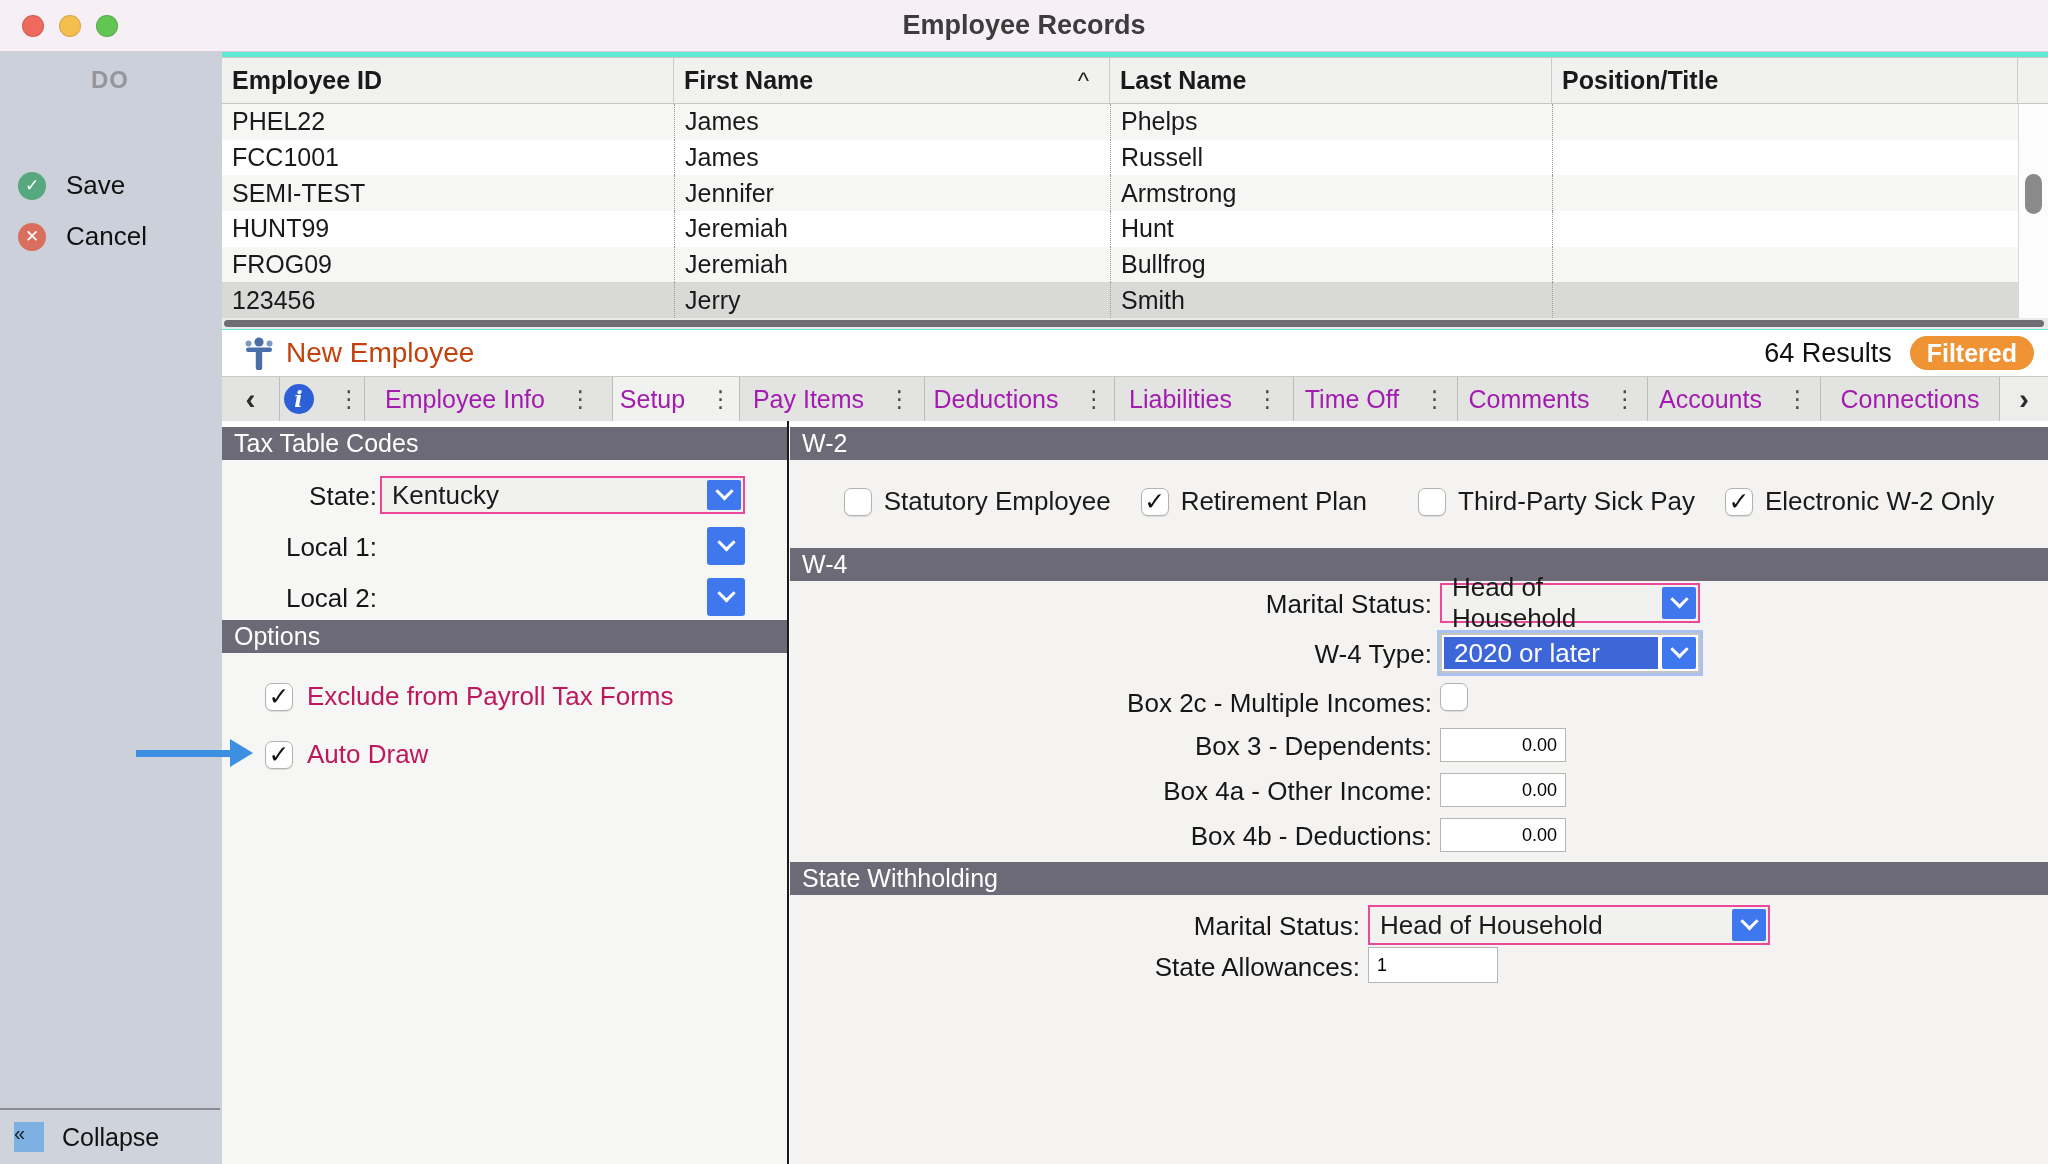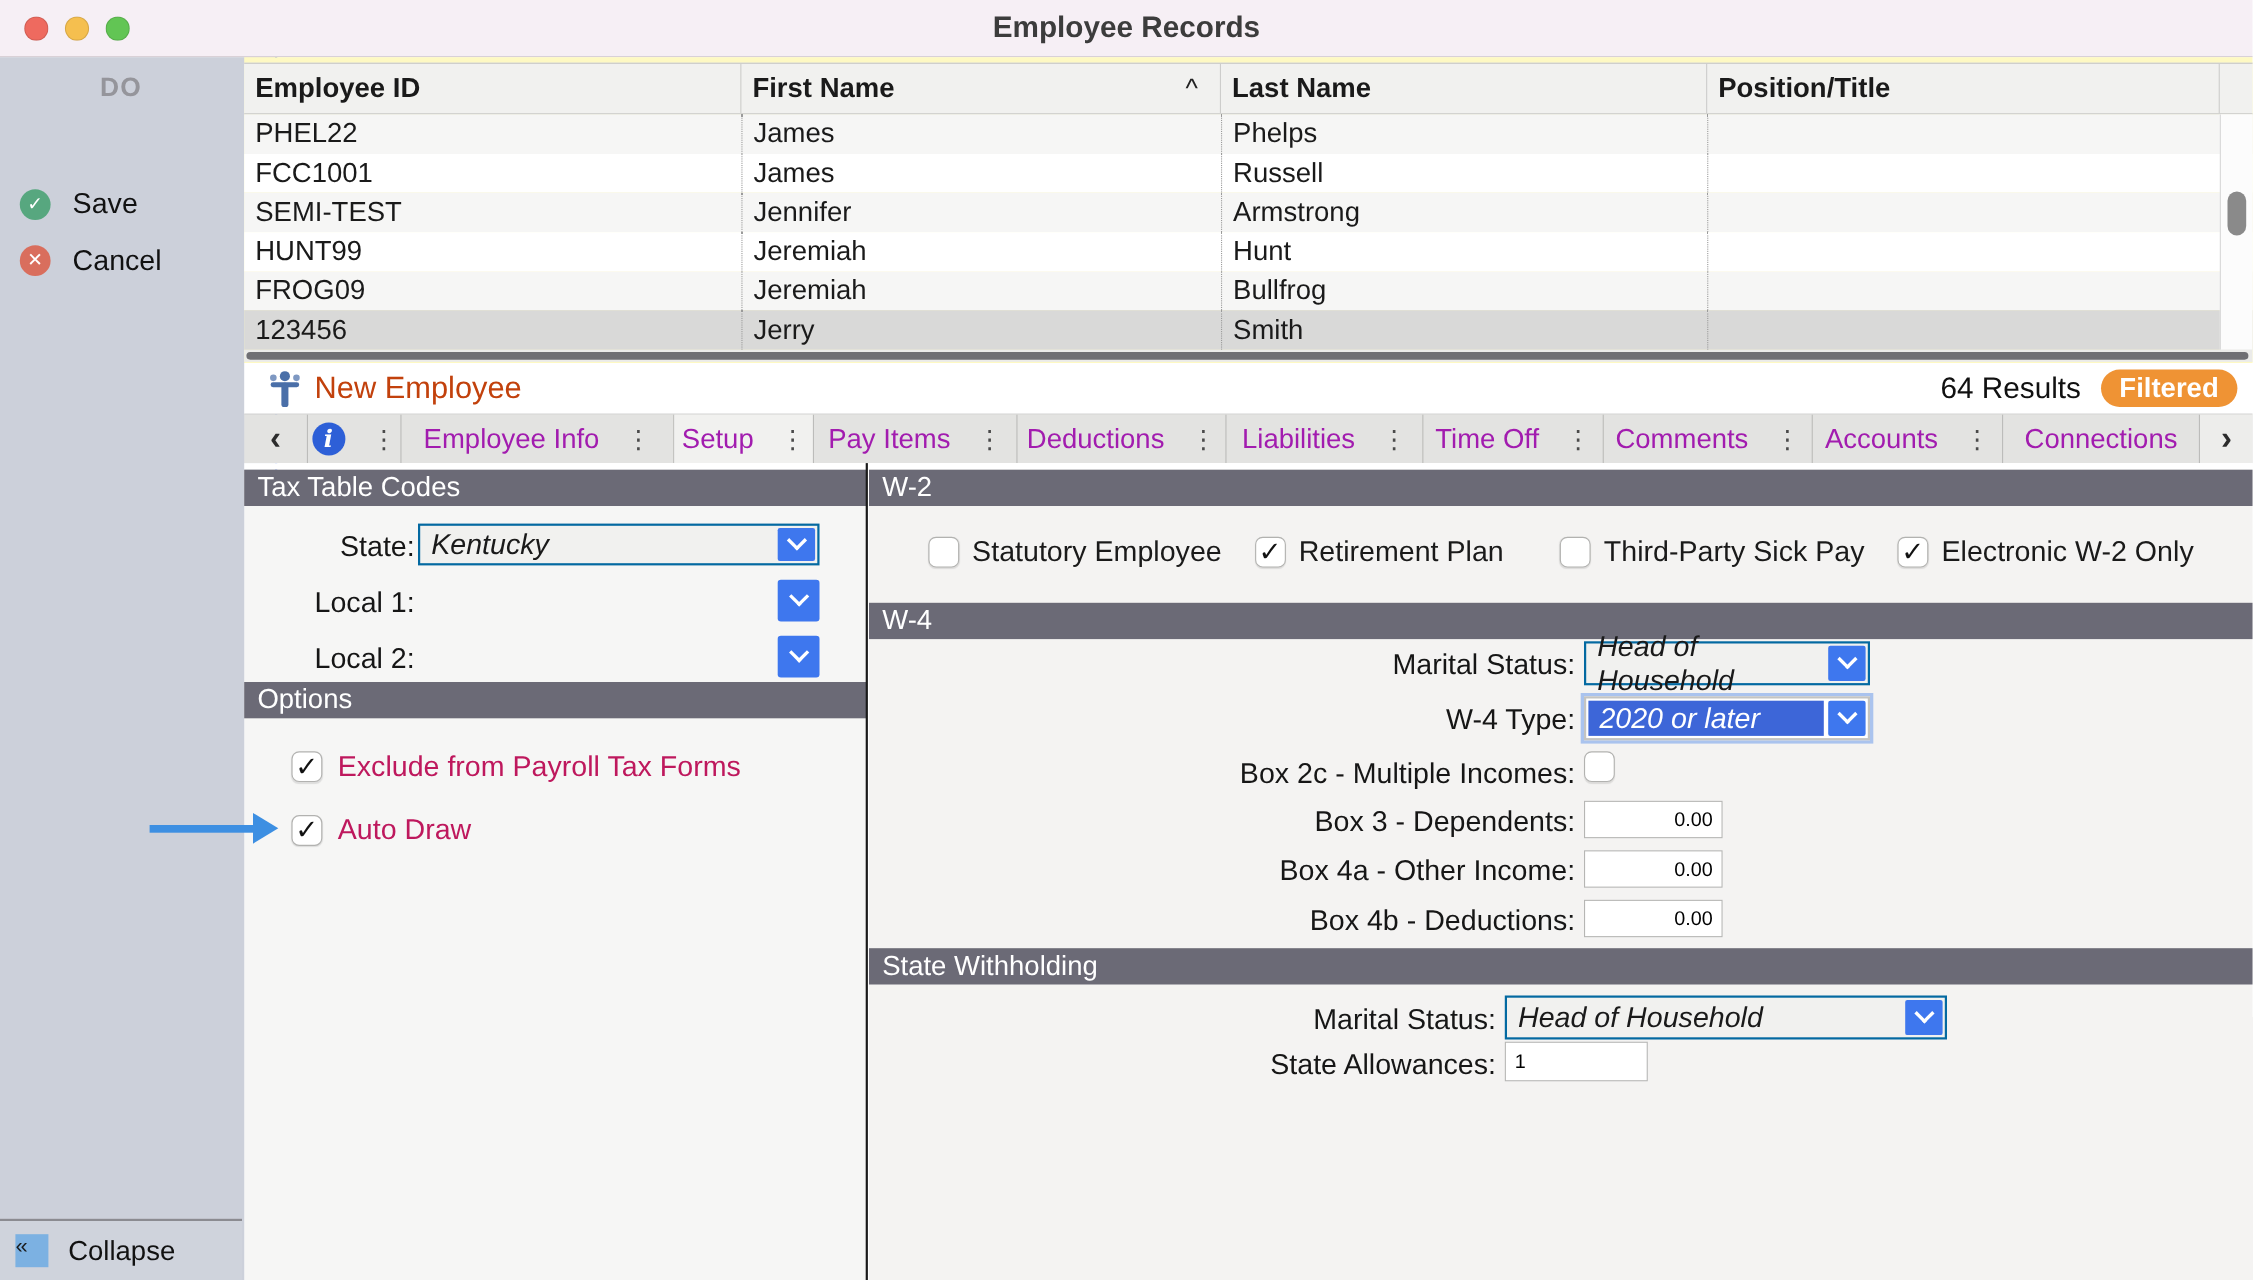--- a/index.html
+++ b/index.html
@@ -26,21 +26,21 @@
   .side-btn .circ { width:28px; height:28px; border-radius:50%; display:flex;
     align-items:center; justify-content:center; color:#fff; font-size:17px; font-weight:bold; }
   .circ.save { background:#57a77f; } .circ.cancel { background:#d96e5d; }
   .side-btn .lbl { font-size:26px; color:#111; }
   .collapse-bar { position:absolute; left:0; bottom:0; width:220px; height:56px;
     background:#cfd3dc; border-top:2px solid #8b8b91; display:flex; align-items:center; }
   .circ.collapse { background:#7cb1e2; width:30px; height:30px; margin-left:14px;
     font-size:20px; padding-bottom:3px; }
   .collapse-lbl { font-size:25px; margin-left:18px; color:#111; }
   
-  .table-wrap { position:absolute; left:222px; top:52px; width:1826px; height:278px; background:#fef9c3; }
+  .table-wrap { position:absolute; left:222px; top:52px; width:1826px; height:278px; background:#5eead4; }
   .thead { position:absolute; left:0; top:5px; width:1826px; height:47px; background:#f1f1ef;
     border-top:1px solid #c6c6c4; border-bottom:1px solid #c6c6c4; display:flex; }
   .th { height:100%; display:flex; align-items:center; padding-left:10px;
     font-size:25px; font-weight:bold; border-right:1px solid #cdcdcb; position:relative; }
   .sort { position:absolute; right:20px; font-weight:normal; font-size:24px; color:#222; }
   .tbody { position:absolute; left:0; top:52px; width:1826px; height:214px; }
   .tr { display:flex; height:35.66px; }
   .tr.odd { background:#f6f6f5; } .tr.even { background:#ffffff; } .tr.selected { background:#d9d9d8; }
   .td { height:100%; display:flex; align-items:center; padding-left:10px; font-size:25px; }
   .td.sep { border-left:1px dotted #9a9a9a; }
@@ -77,21 +77,21 @@
     font-family:"DejaVu Serif",serif; font-style:italic; font-weight:bold; font-size:22px; }
   
   .gap-strip { position:absolute; left:222px; top:421px; width:1826px; height:6px; background:#fff; }
   .panel-left { position:absolute; left:222px; top:427px; width:566px; height:737px; background:#f6f6f5; }
   .panel-right { position:absolute; left:790px; top:427px; width:1258px; height:737px; background:#f4f3f2; }
   .divider { position:absolute; left:787px; top:421px; width:2px; height:743px; background:#1a1a1a; }
   .sec-head { position:absolute; left:0; width:100%; height:33px; background:#6b6a76; color:#fff;
     font-size:25px; display:flex; align-items:center; padding-left:12px; }
   .frm-label { position:absolute; text-align:right; font-size:26px; color:#161616; }
   
-  .combo { position:absolute; border:2px solid #0369a1; background:#f1f1ef; display:flex; align-items:center;font-style:italic; }
+  .combo { position:absolute; border:2px solid #ec4899; background:#f1f1ef; display:flex; align-items:center; }
   .combo .val { flex:1; height:100%; display:flex; align-items:center; padding-left:10px;
     font-size:26px; margin-right:38px; }
   .combo.selected { background:#fff; border-color:#c4c4c2; box-shadow:0 0 0 3px rgba(110,155,235,.55); }
   .combo.selected .val { background:#3d66d8; color:#fff; margin:2px 40px 2px 2px; height:calc(100% - 4px); }
   .drop-btn { position:absolute; right:2px; top:2px; bottom:2px; width:34px; background:#3e77ee;
     border-radius:2px; display:flex; align-items:center; justify-content:center; }
   .drop-btn.lone { position:absolute; width:38px; height:38px; border-radius:3px; }
   .chv { width:13px; height:13px; border-right:3.5px solid #fff; border-bottom:3.5px solid #fff;
     transform:rotate(45deg) translate(-3px,-3px); }
   

